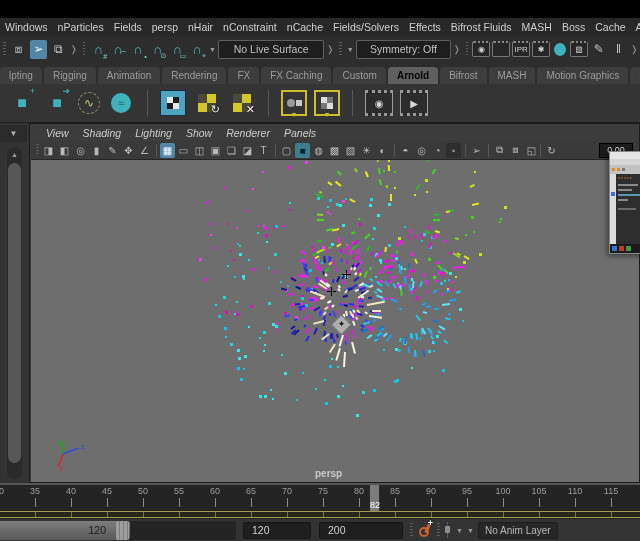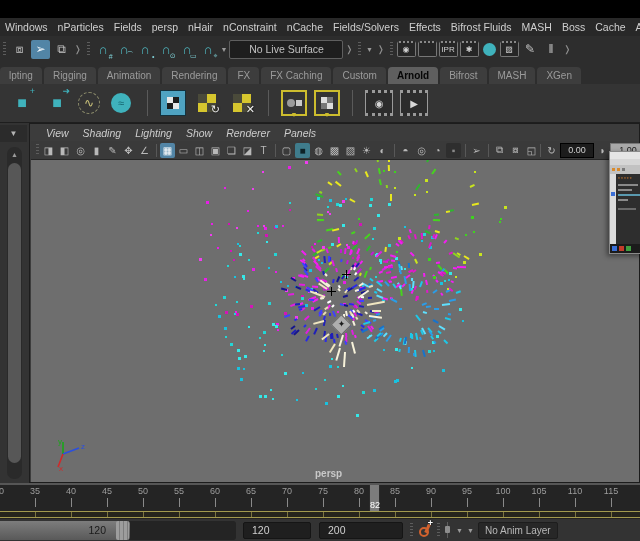--- a/index.html
+++ b/index.html
@@ -67,21 +67,21 @@
   #panelmenus{left:1px;top:0;width:608px;height:17px;display:flex;align-items:center;padding-left:8px;}
   .pmi{padding:0 7px;font-size:10.5px;color:#cdcdcd;font-style:italic;}
   #paneltoolbar{left:1px;top:17px;width:608px;height:18px;display:flex;align-items:center;padding-left:3px;box-sizing:border-box;background:#3a3a3a;}
   .vic{width:15px;height:15px;display:flex;align-items:center;justify-content:center;font-size:10px;color:#b9b9b9;margin-right:1px;border-radius:2px;flex:none;}
   .vic.blue{background:#5285a6;color:#fff;}
   .vic.teal{background:#3f7c8c;color:#0e2327;}
   .vic.dark{background:#2e2e2e;color:#888;}
   .vsep{width:1px;height:13px;background:#585858;margin:0 3px;flex:none;}
   .vgrip{width:3px;height:12px;background:repeating-linear-gradient(#5d5d5d 0 1px,transparent 1px 3px);margin:0 2px;flex:none;}
   .mini-field{height:13px;background:#1c1c1c;border:1px solid #000;color:#cfcfcf;font-size:9px;
-              display:flex;align-items:center;justify-content:center;flex:none;}
+              display:flex;align-items:center;justify-content:center;flex:none;margin-left:39px;}
   .mini-field.light{background:#a8a8a8;color:#1c1c1c;border-color:#777;}
   .mlauto{margin-left:auto;}
 
   #viewport{left:1px;top:35px;width:608px;height:323px;background:#6e6e6e;border-top:1px solid #262626;box-sizing:border-box;overflow:hidden;}
   .pt{position:absolute;transform-origin:0 50%;}
   .cross{width:9px;height:9px;background:
       linear-gradient(#000,#000) center/9px 1px no-repeat,
       linear-gradient(#000,#000) center/1px 9px no-repeat;}
   #emitter{width:13px;height:13px;background:#aeaeae;border:1px solid #666;transform:rotate(45deg);
            display:flex;align-items:center;justify-content:center;}
@@ -171,20 +171,21 @@
       <div class="sbtn snap">∩<span class="sub">⌒</span></div>
       <div class="sbtn snap">∩<span class="sub">•</span></div>
       <div class="sbtn snap">∩<span class="sub">⊙</span></div>
       <div class="sbtn snap">∩<span class="sub">▭</span></div>
       <div class="sbtn snap">∩<span class="sub">⌖</span></div>
       <div class="dd">▼</div>
       <div class="sfield" style="width: 112px;">No Live Surface</div>
       <div class="collapse">❭</div>
       <div class="grip"></div>
       <div class="dd">▼</div>
+      <div class="sfield" style="width: 100px;">Symmetry: Off</div>
       <div class="collapse">❭</div>
       <div class="grip"></div>
       <div class="sbtn film">◉</div>
       <div class="sbtn film"></div>
       <div class="sbtn film">IPR</div>
       <div class="sbtn film">✱</div>
       <div class="sbtn ball"></div>
       <div class="sbtn film">▨</div>
       <div class="sbtn">✎</div>
       <div class="sbtn">‖</div>
@@ -195,20 +196,21 @@
       <div class="shelf-tab">lpting</div>
       <div class="shelf-tab">Rigging</div>
       <div class="shelf-tab">Animation</div>
       <div class="shelf-tab">Rendering</div>
       <div class="shelf-tab">FX</div>
       <div class="shelf-tab">FX Caching</div>
       <div class="shelf-tab">Custom</div>
       <div class="shelf-tab active">Arnold</div>
       <div class="shelf-tab">Bifrost</div>
       <div class="shelf-tab">MASH</div>
+      <div class="shelf-tab">Motion Graphics</div>
       <div class="shelf-tab">XGen</div>
     </div>
 
   <div class="abs" id="shelficons">
       <div class="shelf-ic kcube">
         <span class="g">■</span>
         <span class="sub">+</span>
       </div>
       <div class="shelf-ic kcube">
         <span class="g">■</span>

